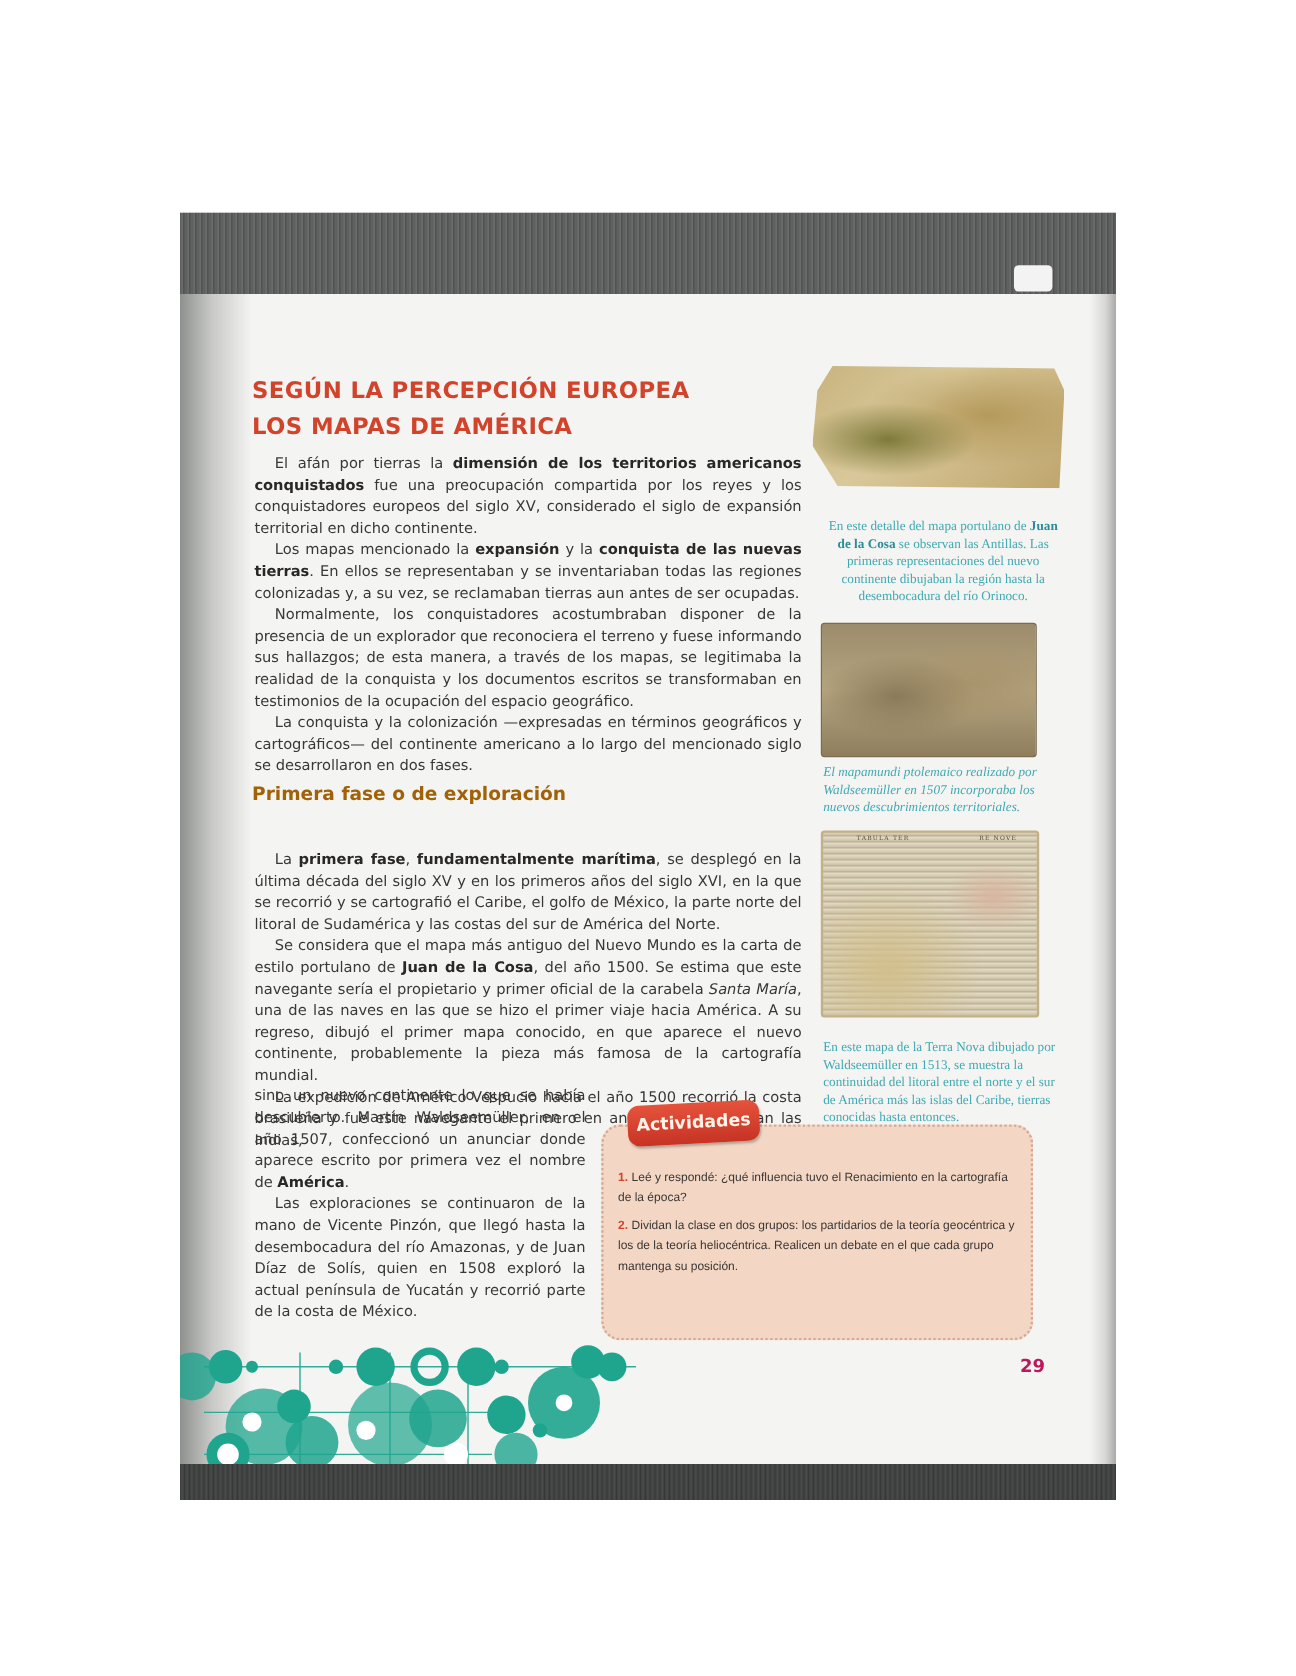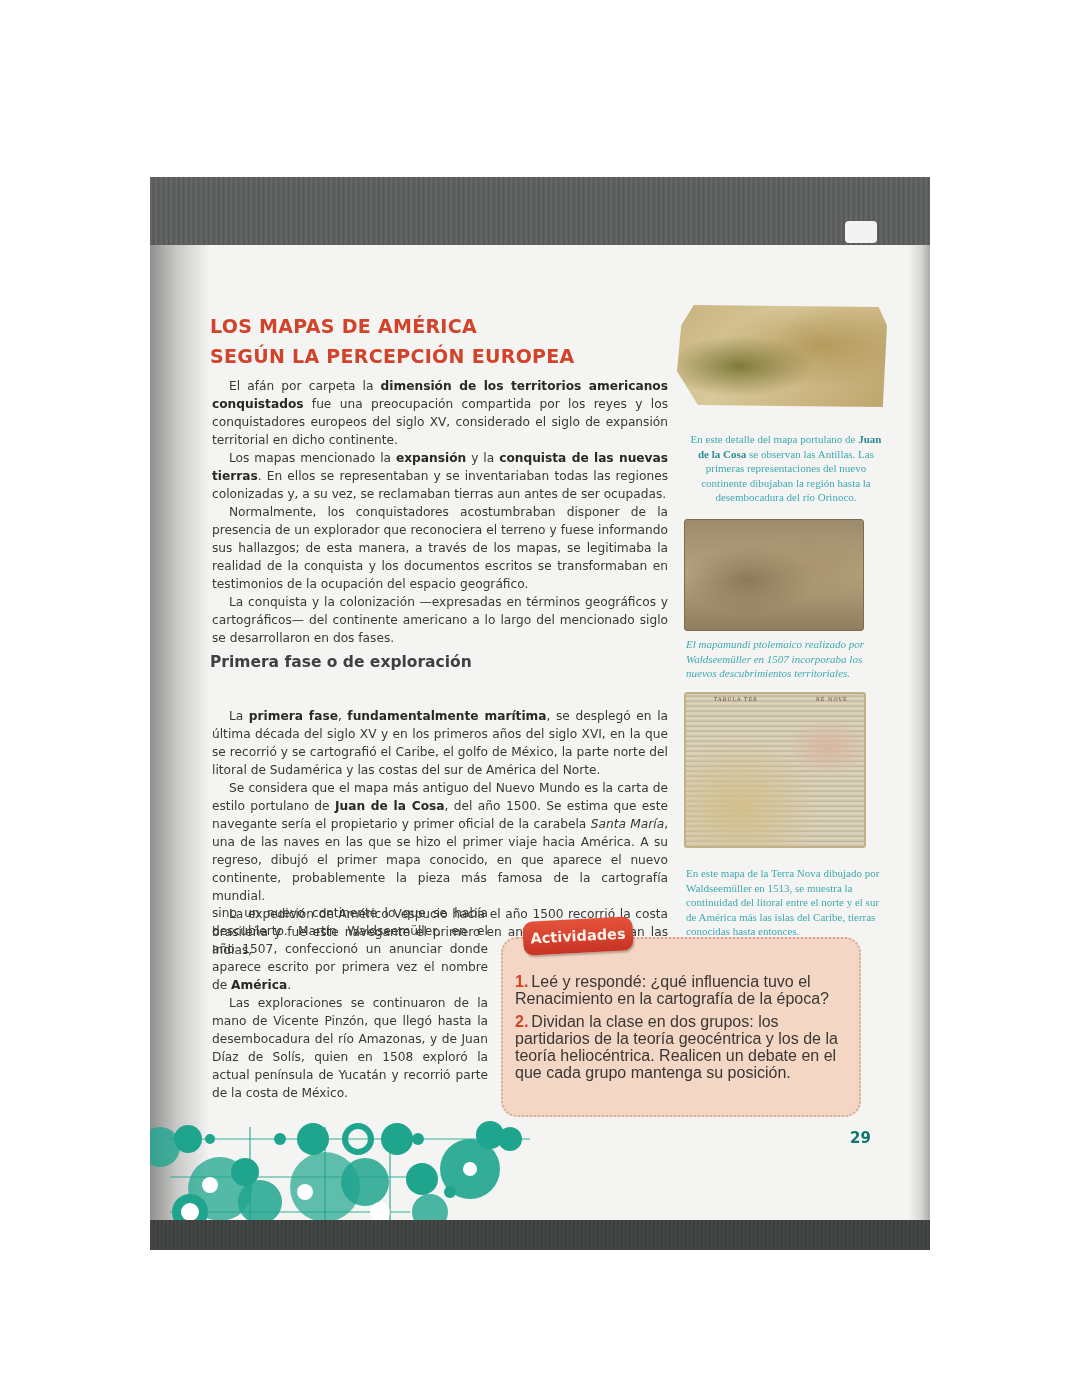--- a/index.html
+++ b/index.html
@@ -39,21 +39,21 @@
     line-height: 30px; letter-spacing: 0.3px;
   }
   .body-text {
     position: absolute; left: 62px; width: 456px; color: #3a3836;
     font-family: "DejaVu Sans", sans-serif; font-size: 12.2px; line-height: 18px; text-align: justify;
   }
   .body-text p { margin: 0; text-indent: 17px; }
   .body-text b { color: #2a2826; }
   .intro { top: 200px; }
   .subhead {
-    position: absolute; left: 60px; top: 476px; color: #404040;
+    position: absolute; left: 60px; top: 476px; color: #a16207;
     font-family: "DejaVu Sans", sans-serif; font-weight: bold; font-size: 15.5px;
   }
   .phase { top: 530px; }
   .narrow { top: 727px; width: 276px; }
   .fig {
     position: absolute; border-radius: 3px;
   }
   .fig1 {
     left: 527px; top: 128px; width: 210px; height: 102px;
     background: radial-gradient(ellipse at 30% 60%, #7e7a3a 0%, rgba(0,0,0,0) 35%),
@@ -95,48 +95,48 @@
   .act-tab {
     position: absolute; left: 373px; top: 742px; width: 110px; height: 34px;
     background: linear-gradient(180deg, #e5533c 0%, #c73324 100%);
     border-radius: 10px; transform: rotate(-3deg);
     color: #fff3e8; font-family: "DejaVu Sans", sans-serif; font-weight: bold; font-size: 14.5px;
     display: flex; align-items: center; justify-content: center;
     box-shadow: 1px 2px 2px rgba(0,0,0,0.25);
   }
   .act-list {
     position: absolute; left: 365px; top: 796px; width: 335px; color: #3a3634;
-    font-family: "Liberation Sans", sans-serif; font-size: 16px; line-height: 17px;
+    font-family: "Liberation Sans", sans-serif; font-size: 10px; line-height: 17px;
   }
   .act-item { margin-bottom: 6px; }
   .act-num { color: #d2432b; font-weight: bold; margin-right: 3px; }
   .page-num {
-    position: absolute; left: 700px; top: 952px; color: #0f766e;
+    position: absolute; left: 700px; top: 952px; color: #be185d;
     font-family: "DejaVu Sans", sans-serif; font-weight: bold; font-size: 15px;
   }
   .deco { position: absolute; left: 0; top: 940px; width: 400px; height: 105px; }
 </style>
 </head>
 <body>
 
 <div class="scan">
   <div class="top-band">
       <div class="tab-white"></div>
     </div>
   <div class="left-shadow"></div>
   <div class="right-curl"></div>
 
   <div class="page">
     <div class="title">
+      <div>SEGÚN LA PERCEPCIÓN EUROPEA</div>
       <div>LOS MAPAS DE AMÉRICA</div>
-      <div>SEGÚN LA PERCEPCIÓN EUROPEA</div>
     </div>
 
     <div class="body-text intro">
-      <p><span>El afán por carpeta la </span><b>dimensión de los territorios americanos conquistados</b><span> fue una preocupación compartida por los reyes y los conquistadores europeos del siglo XV, considerado el siglo de expansión territorial en dicho continente.</span></p>
+      <p><span>El afán por tierras la </span><b>dimensión de los territorios americanos conquistados</b><span> fue una preocupación compartida por los reyes y los conquistadores europeos del siglo XV, considerado el siglo de expansión territorial en dicho continente.</span></p>
       <p><span>Los mapas mencionado la </span><b>expansión</b><span> y la </span><b>conquista de las nuevas tierras</b><span>. En ellos se representaban y se inventariaban todas las regiones colonizadas y, a su vez, se reclamaban tierras aun antes de ser ocupadas.</span></p>
       <p>Normalmente, los conquistadores acostumbraban disponer de la presencia de un explorador que reconociera el terreno y fuese informando sus hallazgos; de esta manera, a través de los mapas, se legitimaba la realidad de la conquista y los documentos escritos se transformaban en testimonios de la ocupación del espacio geográfico.</p>
       <p>La conquista y la colonización —expresadas en términos geográficos y cartográficos— del continente americano a lo largo del mencionado siglo se desarrollaron en dos fases.</p>
     </div>
 
     <div class="subhead">Primera fase o de exploración</div>
 
     <div class="body-text phase">
       <p><span>La </span><b>primera fase</b><span>, </span><b>fundamentalmente marítima</b><span>, se desplegó en la última década del siglo XV y en los primeros años del siglo XVI, en la que se recorrió y se cartografió el Caribe, el golfo de México, la parte norte del litoral de Sudamérica y las costas del sur de América del Norte.</span></p>
       <p><span>Se considera que el mapa más antiguo del Nuevo Mundo es la carta de estilo portulano de </span><b>Juan de la Cosa</b><span>, del año 1500. Se estima que este navegante sería el propietario y primer oficial de la carabela </span><i>Santa María</i><span>, una de las naves en las que se hizo el primer viaje hacia América. A su regreso, dibujó el primer mapa conocido, en que aparece el nuevo continente, probablemente la pieza más famosa de la cartografía mundial.</span></p>

